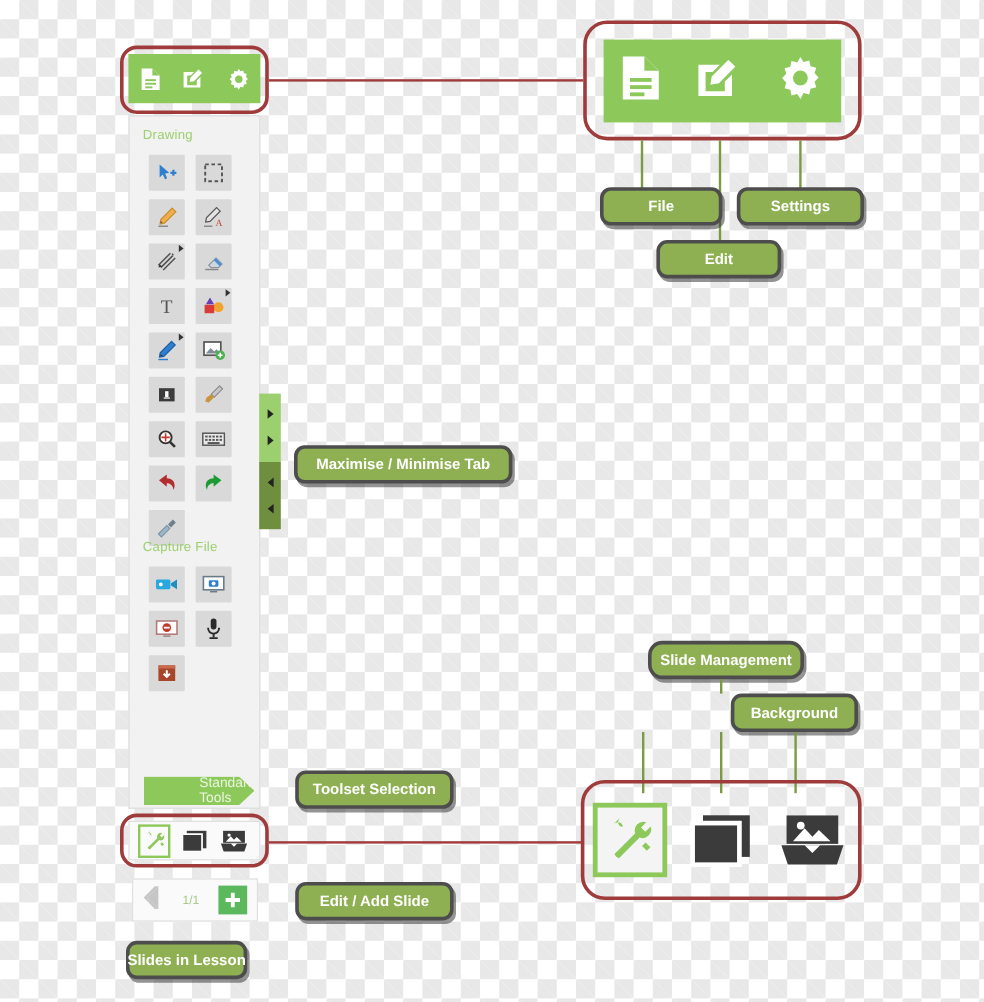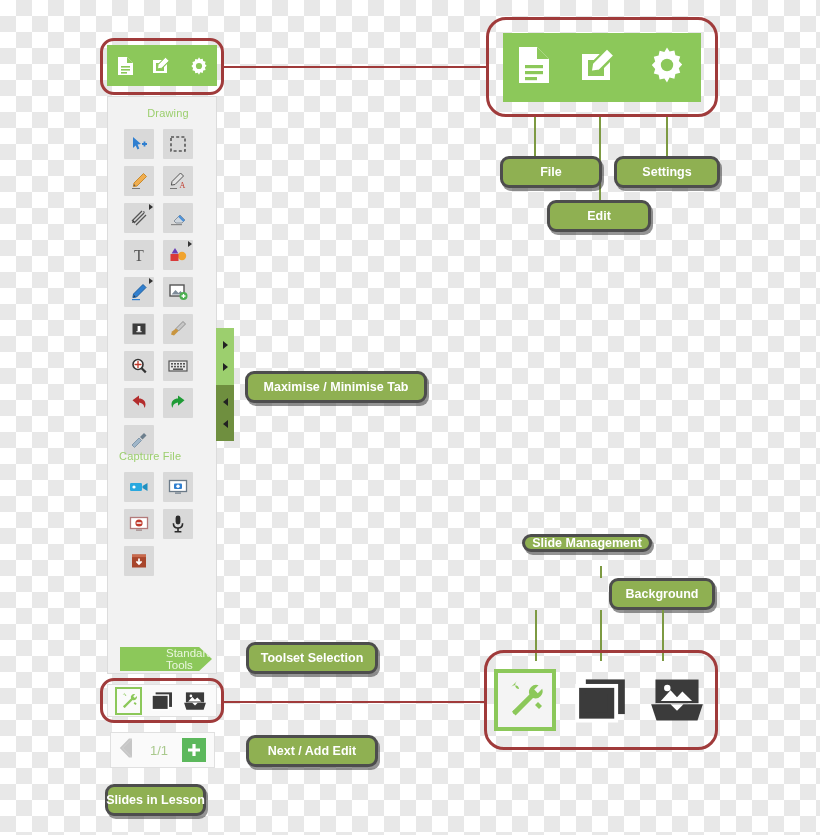--- a/index.html
+++ b/index.html
@@ -115,21 +115,21 @@
     display:flex;align-items:center;justify-content:center;}
   .ts.active { border: 2px solid #8cc85a; }
 
   
   .slide-nav {
     background: #fafafa;
     border: 1px solid #e0e0e0;
     display: flex; align-items: center; justify-content: space-between;
     padding: 0 8px;
   }
-  .slide-count { color: #a9c98d; font-size: 13px; }
+  .slide-count { color: #a9c98d; font-size: 10px; }
   .plus-btn {
     width: 24px; height: 24px; background: #5cb85c;
     display: flex; align-items: center; justify-content: center;
   }
 
   
   .detail-box {
     border: 3px solid #a03b3b;
     border-radius: 20px;
     background: transparent;
@@ -195,21 +195,21 @@
     <div class="tbtn">
       <svg width="20" height="20" viewBox="0 0 20 20">
         <path fill="#fff" d="M10 1.2l1.3 2.1 2.4-.6.5 2.4 2.4.6-.7 2.3 1.7 1.8-1.7 1.8.7 2.3-2.4.6-.5 2.4-2.4-.6L10 18.8l-1.3-2.1-2.4.6-.5-2.4-2.4-.6.7-2.3L2.4 10l1.7-1.8-.7-2.3 2.4-.6.5-2.4 2.4.6z"></path>
         <circle cx="10" cy="10" r="3.1" fill="#8cc85a"></circle>
       </svg>
     </div>
   </div>
 
   <div class="abs panel" style="left:107px;top:96px;width:110px;height:578px;"></div>
 
-  <div class="abs section-label" style="left:107px;top:107px;width:110px;text-align:center;">Drawing</div>
+  <div class="abs section-label" style="left:107px;top:107px;width:110px;">Drawing</div>
 
   <div class="abs tool-grid" style="left:107px;top:123px;">
 
     <div class="tool">
       <svg width="18" height="18" viewBox="0 0 18 18">
         <path d="M3 2l8 7-3.4.6 1.7 4-1.8.8-1.8-4L3 13z" fill="#2f7fd0"></path>
         <path d="M12 9h5M14.5 6.5v5" stroke="#2f7fd0" stroke-width="1.8"></path>
       </svg>
     </div>
     <div class="tool">
@@ -473,25 +473,25 @@
   <div class="abs leader" style="left:666px;top:117px;height:40px;"></div>
 
   <div class="abs callout" style="left:500px;top:156px;width:102px;height:32px;">File</div>
   <div class="abs callout" style="left:547px;top:200px;width:104px;height:32px;">Edit</div>
   <div class="abs callout" style="left:614px;top:156px;width:106px;height:32px;">Settings</div>
 
   <div class="abs callout" style="left:245px;top:371px;width:182px;height:32px;">Maximise / Minimise Tab</div>
 
   <div class="abs callout" style="left:246px;top:642px;width:132px;height:32px;">Toolset Selection</div>
 
-  <div class="abs callout" style="left:246px;top:735px;width:132px;height:32px;">Next / Add Edit</div>
+  <div class="abs callout" style="left:246px;top:735px;width:132px;height:32px;">Edit / Add Slide</div>
 
   <div class="abs callout" style="left:105px;top:784px;width:101px;height:32px;">Slides in Lesson</div>
 
-  <div class="abs callout" style="left:522px;top:534px;width:130px;height:18px;border-radius:12px;">Slide Management</div>
+  <div class="abs callout" style="left:540px;top:534px;width:130px;height:32px;border-radius:12px;">Slide Management</div>
   <div class="abs callout" style="left:609px;top:578px;width:106px;height:32px;">Background</div>
 
   <div class="abs leader" style="left:600px;top:566px;height:12px;"></div>
   <div class="abs leader" style="left:600px;top:610px;height:51px;"></div>
   <div class="abs leader" style="left:535px;top:610px;height:51px;"></div>
   <div class="abs leader" style="left:662px;top:610px;height:51px;"></div>
 
   <div class="abs detail-box" style="left:484px;top:650px;width:234px;height:100px;">
     <div class="detail-icons">
       <div class="big active-frame">

